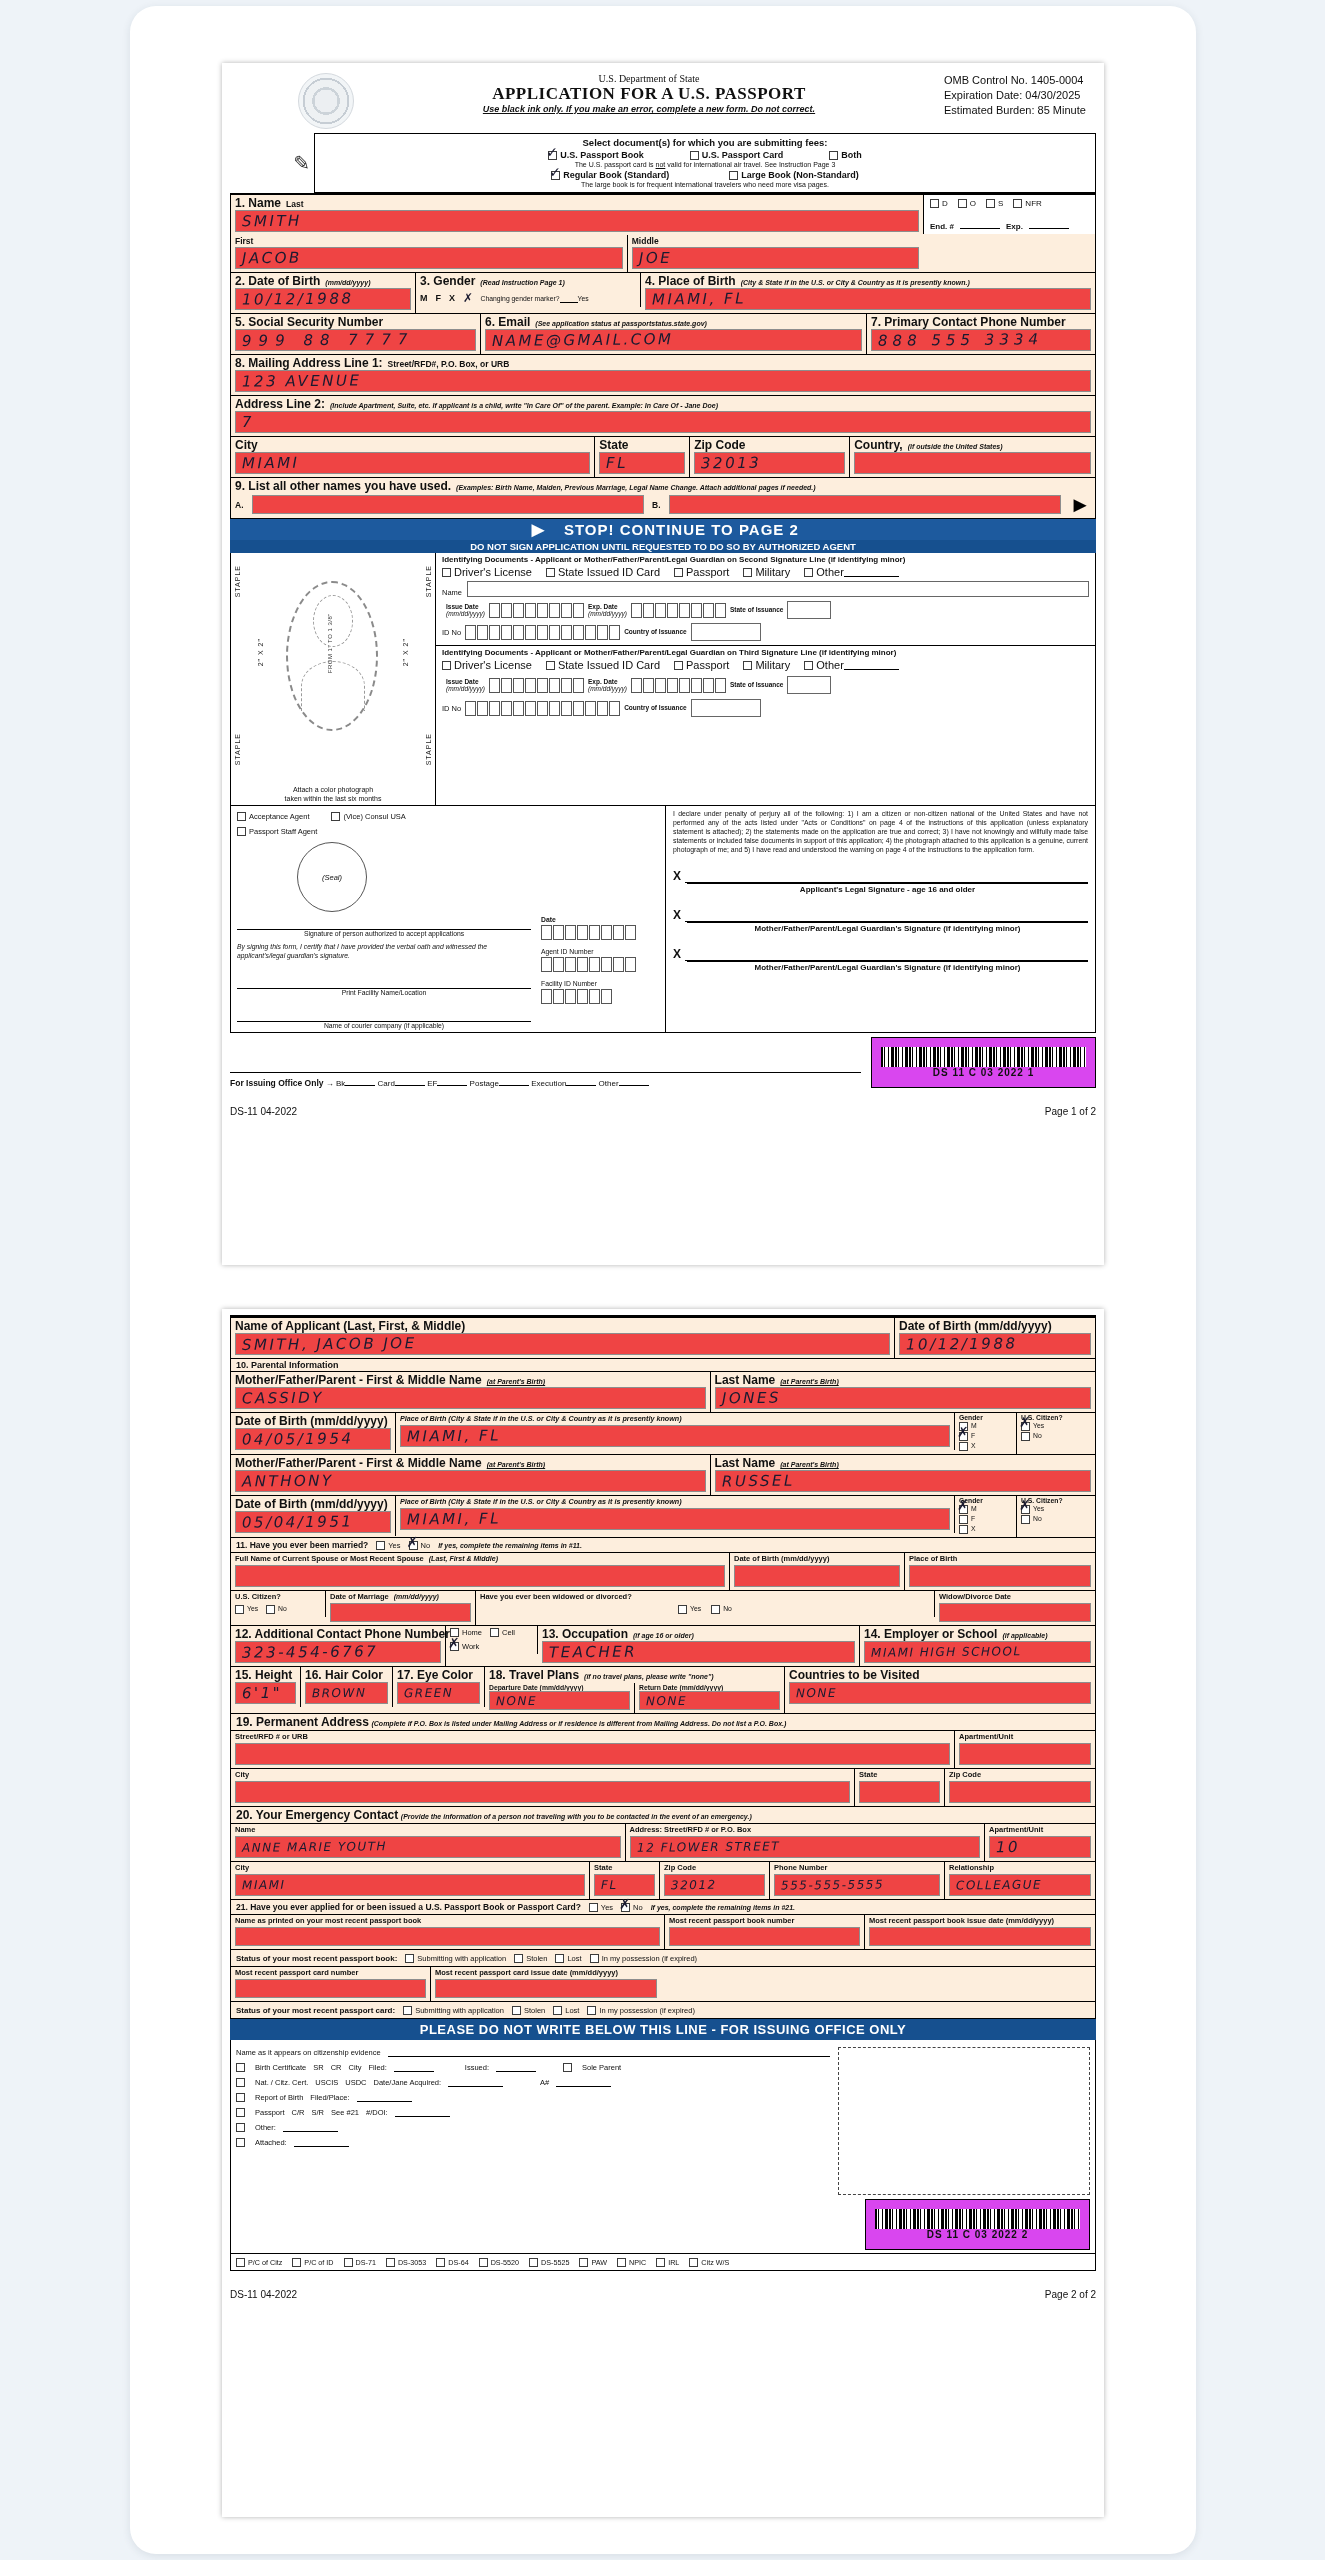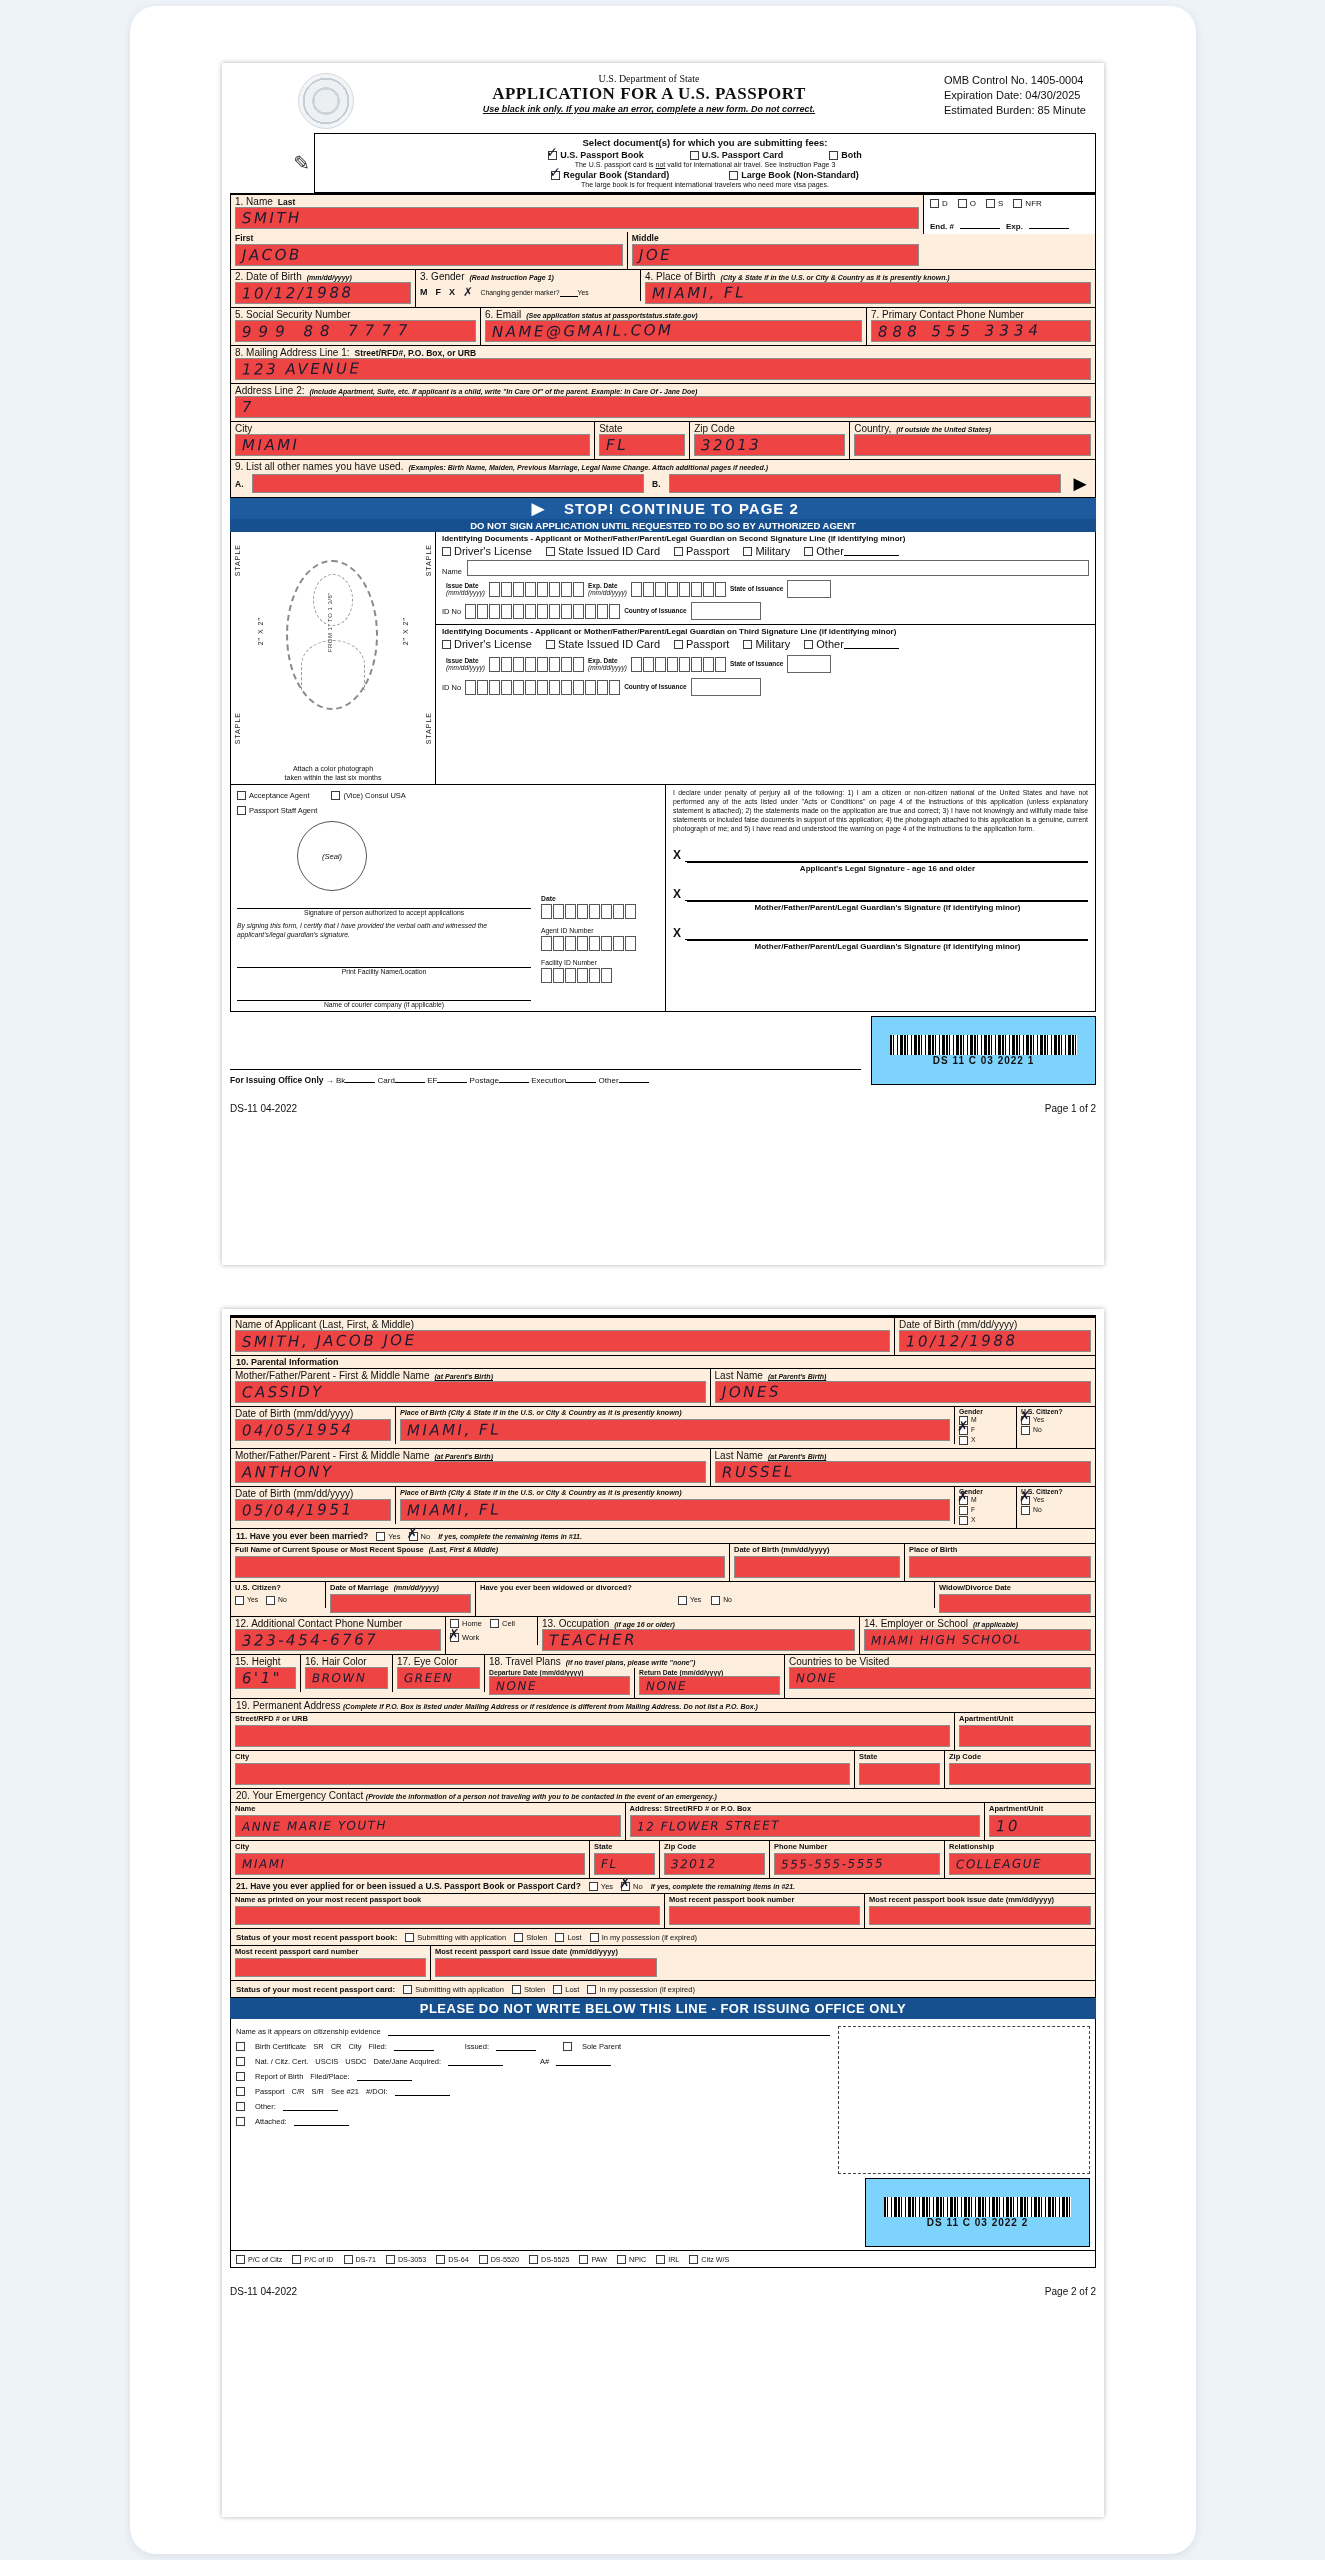--- a/index.html
+++ b/index.html
@@ -6,34 +6,34 @@
 body{width:1325px;height:2560px;background:#eef3f8;font-family:"Liberation Sans",sans-serif;color:#101010;position:relative}
 .card{position:absolute;left:130px;top:6px;width:1066px;height:2548px;background:#fff;border-radius:26px;box-shadow:0 2px 8px rgba(30,50,70,.10)}
 .page{position:relative;width:882px;margin:0 auto;background:#fff;box-shadow:0 0 5px rgba(0,0,0,.30);padding:6px 8px;display:flex;flex-direction:column;overflow:hidden}
 #p1{margin-top:57px;height:1202px}
 #p2{margin-top:44px;height:1208px}
 .row{display:flex;align-items:flex-start}
 .col{display:flex;flex-direction:column}
 .flex1{flex:1}
 .b{font-weight:bold}.i{font-style:italic}
 .sm{font-size:8.5px}.xs{font-size:7.5px}.xxs{font-size:6.8px}
-.lbl{font-size:10px;font-weight:normal;white-space:nowrap}
+.lbl{font-size:12px;font-weight:bold;white-space:nowrap}
 .note{font-size:7px;font-weight:bold;font-style:italic}
 .hw{font-family:"DejaVu Sans",sans-serif;font-style:italic;font-weight:500;font-size:15px;letter-spacing:2.5px;color:#1a1a30;white-space:nowrap;line-height:1;display:inline-block;transform:rotate(-.6deg)}
 .hw.smv{font-size:12px;letter-spacing:1.5px}
 .fld{background:#ef4444;border:1px solid #8d8d8d;min-height:22px;display:flex;align-items:center;padding:1px 6px}
 .fld.shrt{min-height:19px}
 .wfld{background:#fff;border:1px solid #666;min-height:16px}
 .cb{width:9px;height:9px;border:1px solid #3c3c3c;background:#fff;display:inline-block;flex:none;position:relative;margin:1px 3px 0 0}
 .cb .mk{position:absolute;left:-3px;top:-8px;font-size:14px;color:#1a1a30;font-weight:bold;font-style:italic;font-family:"DejaVu Sans",sans-serif}
 .blank{display:inline-block;border-bottom:1px solid #000;height:9px}
 .w18{width:18px}.w30{width:30px}.w40{width:40px}.w55{width:55px}
 .banner{background:#1d5a9e;color:#fff;text-align:center;font-weight:bold}
 .bars{height:20px;background:repeating-linear-gradient(90deg,#000 0 2px,#fff 2px 3px,#000 3px 4px,#fff 4px 7px,#000 7px 8px,#fff 8px 10px,#000 10px 13px,#fff 13px 14px)}
-.barcode{width:225px;border:1px solid #000;padding:18px;background:#7dd3fc}
+.barcode{width:225px;border:1px solid #000;padding:9px;background:#d946ef}
 .bc-text{text-align:center;font-size:10px;font-weight:bold;letter-spacing:1px}
 .hdr{padding:4px 2px 2px}
 .seal-logo{width:56px;height:56px;border-radius:50%;margin-left:66px;flex:none;border:1px solid #d4d9de;background:radial-gradient(circle,#eceff2 0 30%,#ccd3d9 30% 36%,#eef1f3 36% 56%,#c6cdd4 56% 61%,#f2f5f7 61% 100%)}
 .hdr-c{flex:1;text-align:center}
 .dept{font-family:"Liberation Serif",serif;font-size:10px}
 .title{font-family:"Liberation Serif",serif;font-size:17px;font-weight:bold;letter-spacing:.5px}
 .ink{font-size:9px;font-weight:bold;font-style:italic;text-decoration:underline}
 .hdr-r{width:150px;font-size:11px;text-align:left;line-height:1.35}
 .docwrap{display:flex;align-items:stretch;margin-top:2px}
 .pen{font-size:20px;color:#333;width:84px;text-align:right;padding-right:4px;align-self:center}

